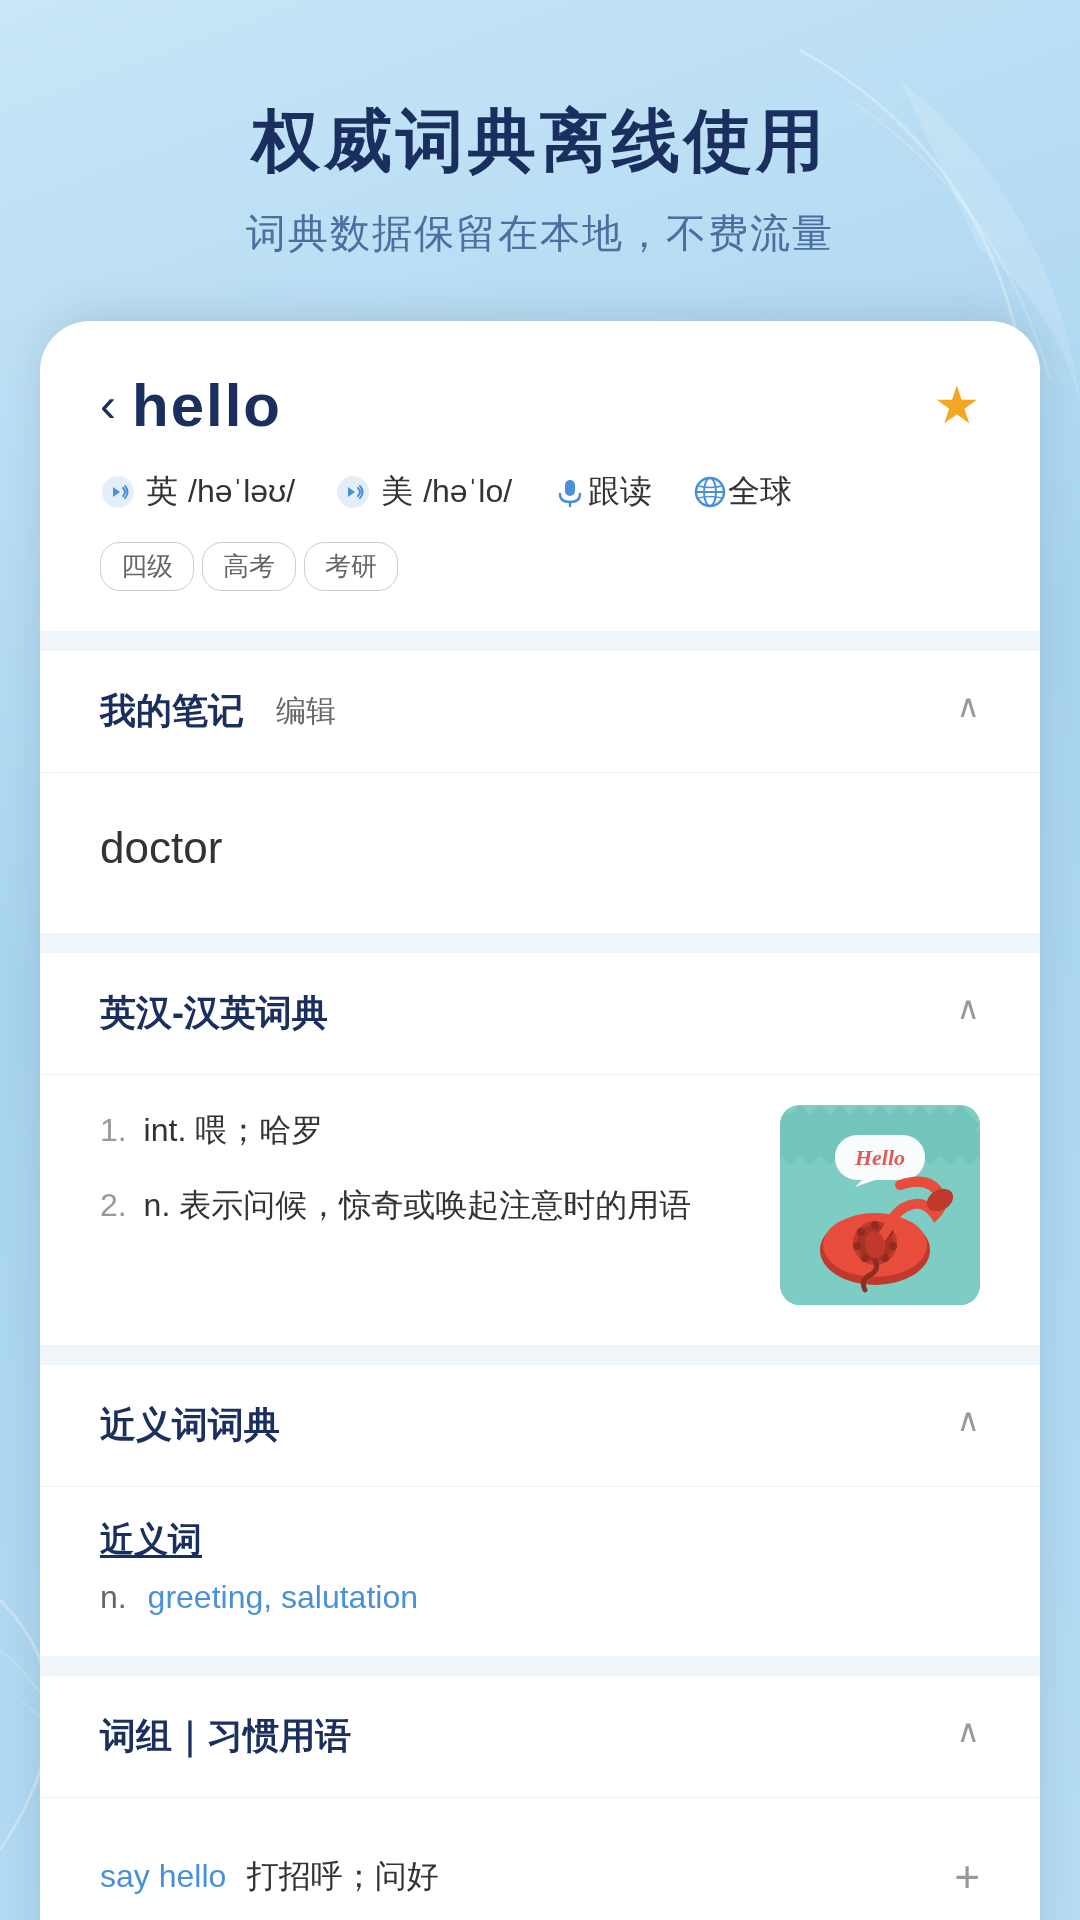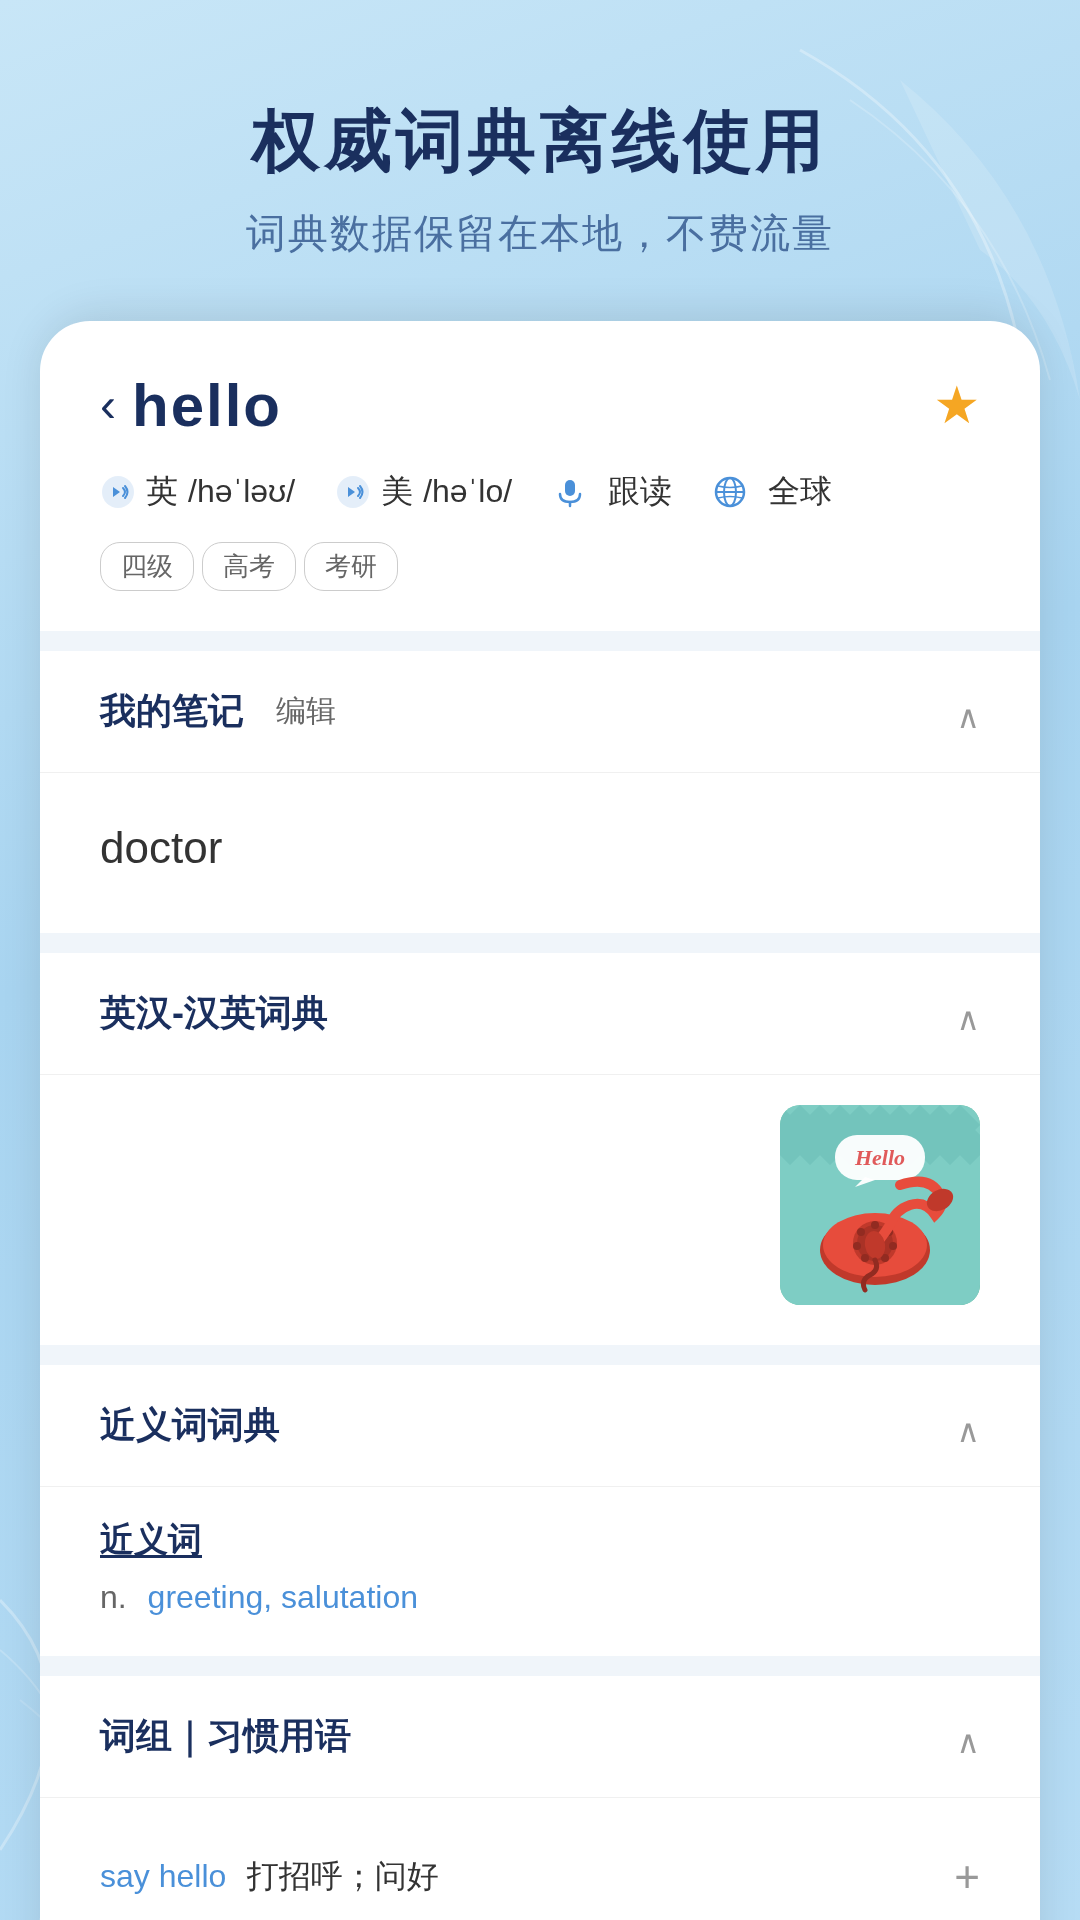--- a/index.html
+++ b/index.html
@@ -111,21 +111,21 @@
     }
 
     .pron-text {
       font-size: 32px;
       color: #333;
     }
 
     .action-item {
       display: flex;
       align-items: center;
-      gap: 20px;
+      gap: 0;
       cursor: pointer;
     }
 
     .action-text {
       font-size: 32px;
       color: #333;
     }
 
     .tags-row {
       display: flex;
@@ -143,21 +143,21 @@
 
     
     .section {
       background: white;
       margin-bottom: 20px;
       padding: 0;
     }
 
     .section-header {
       display: flex;
-      align-items: flex-end;
+      align-items: flex-start;
       justify-content: space-between;
       padding: 36px 60px;
       border-bottom: 1px solid #f0f0f0;
       cursor: pointer;
     }
 
     .section-title {
       font-size: 36px;
       font-weight: 600;
       color: #1a2f5e;
@@ -378,20 +378,32 @@
     </div>
   </div>
 
   <div class="section">
     <div class="section-header">
       <span class="section-title">英汉-汉英词典</span>
       <span class="chevron-up">∧</span>
     </div>
     <div class="dict-content">
       <div class="dict-definitions">
+        <div class="dict-def-item">
+          <span class="dict-def-text">
+            <span class="dict-def-num">1.</span>
+            <span>int. 喂；哈罗</span>
+          </span>
+        </div>
+        <div class="dict-def-item">
+          <span class="dict-def-text">
+            <span class="dict-def-num">2.</span>
+            <span>n. 表示问候，惊奇或唤起注意时的用语</span>
+          </span>
+        </div>
       </div>
 
       <div class="dict-image">
         <svg width="200" height="200" viewBox="0 0 200 200" xmlns="http://www.w3.org/2000/svg">
 
           <rect width="200" height="200" rx="20" fill="#7ecdc4"></rect>
 
           <g opacity="0.3">
             <path d="M0 0 L20 20 L0 40 Z" fill="#5bb0a8"></path>
             <path d="M20 0 L40 20 L20 40 L0 20 Z" fill="#5bb0a8"></path>

